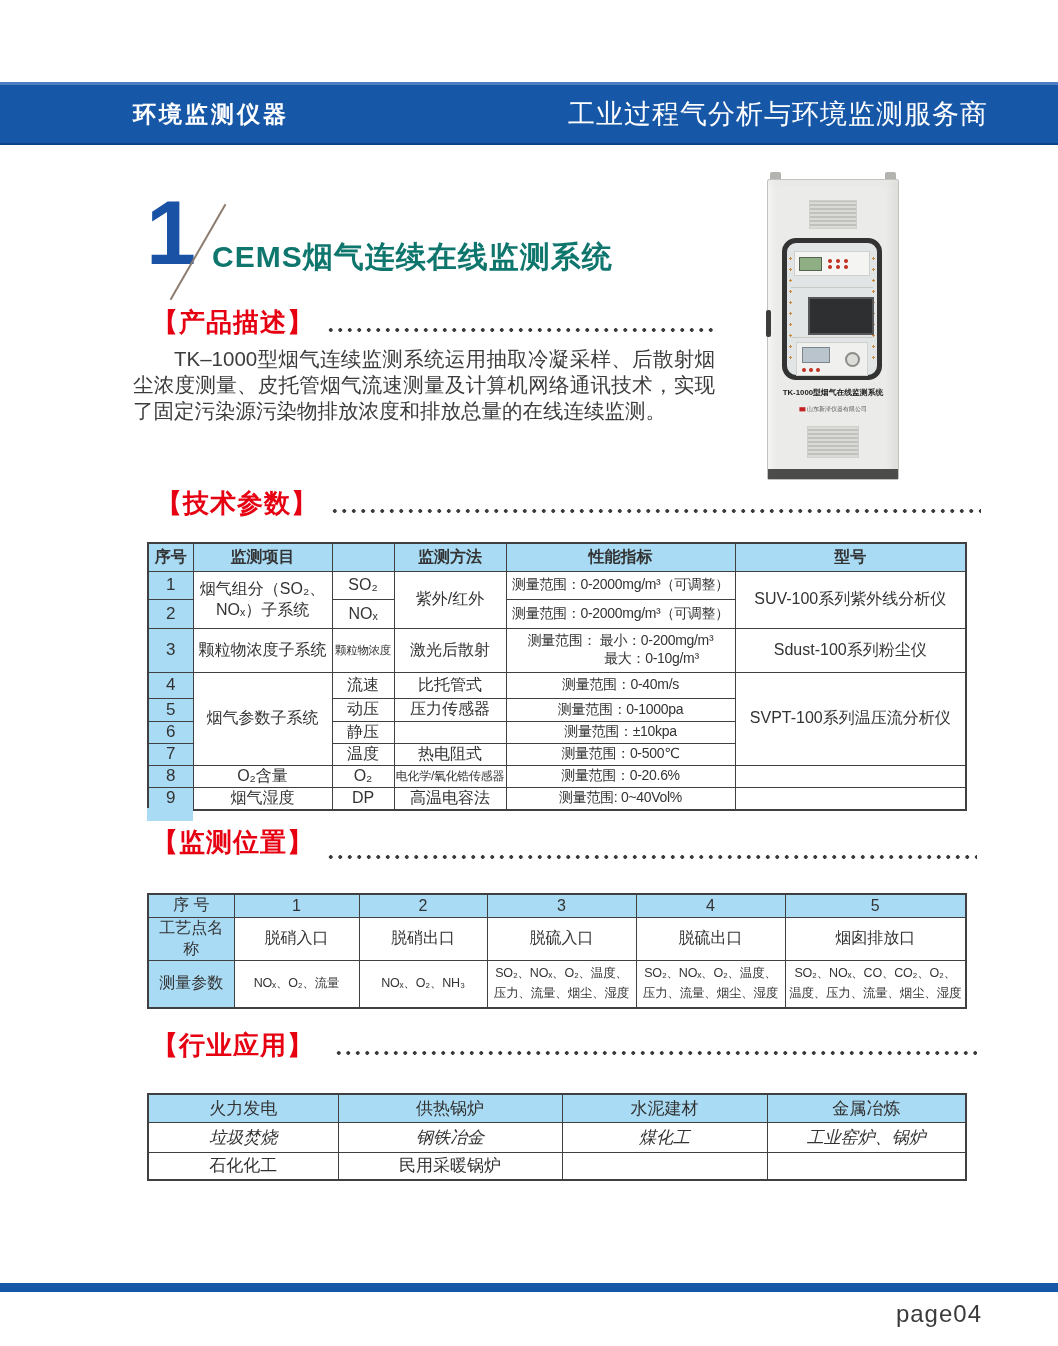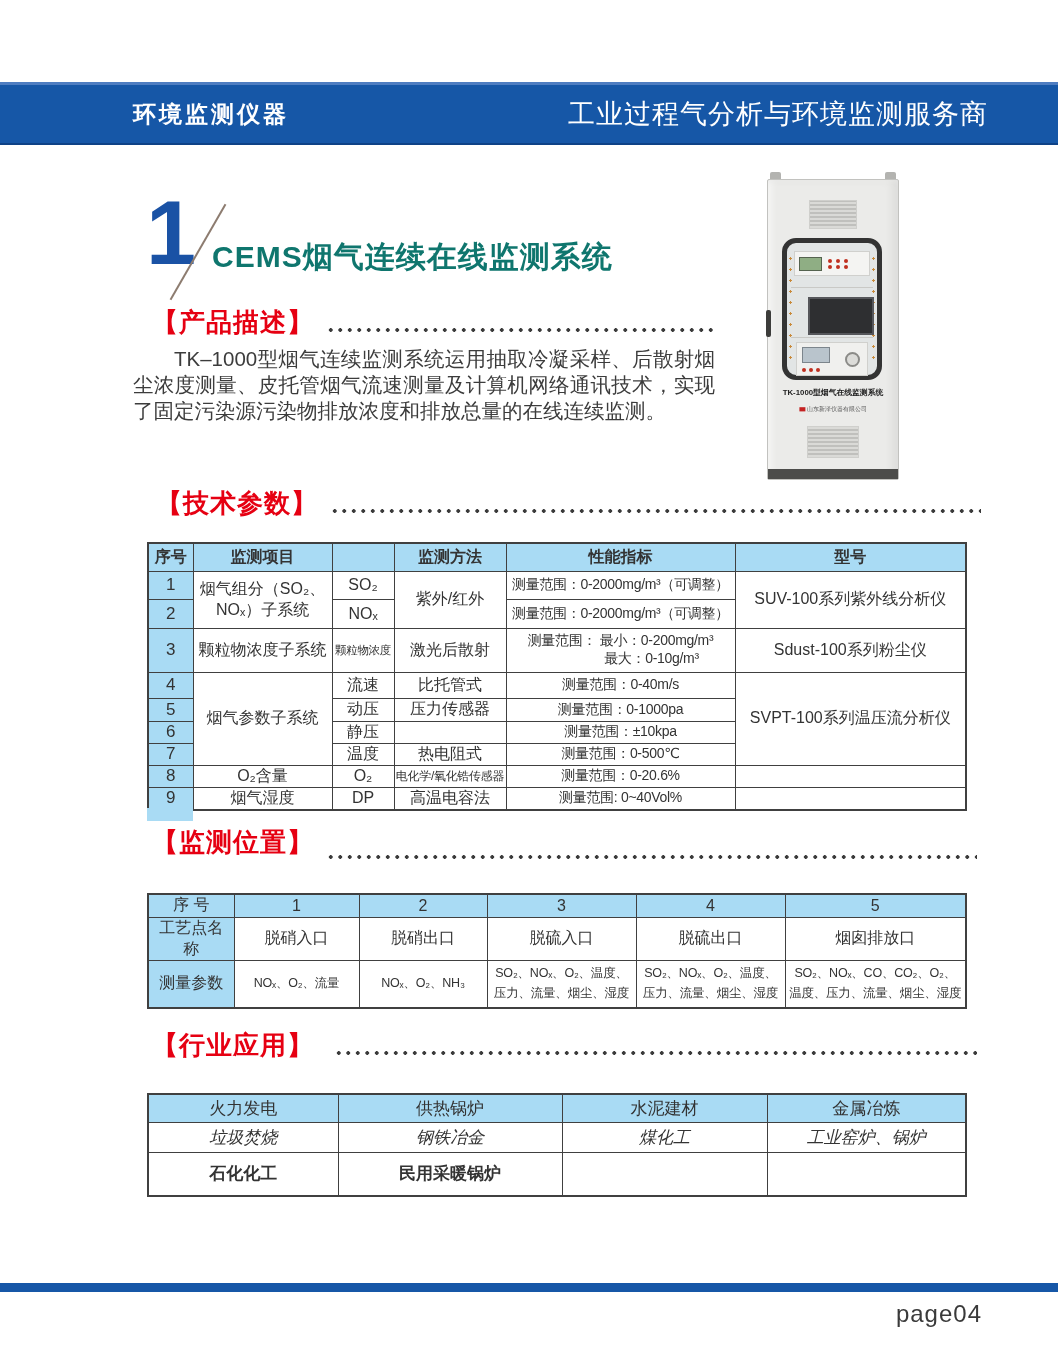--- a/index.html
+++ b/index.html
@@ -46,21 +46,21 @@
   #tech-table .tiny{font-size:11.5px;letter-spacing:-0.3px;white-space:nowrap;padding:0 1px;}
   #tech-table .small{font-size:12px;letter-spacing:-0.3px;white-space:nowrap;padding:0 1px;}
   #tech-table .spec .l2{margin-left:62px;}
   .hrow{height:28px;} .r28{height:28px;} .r29{height:29px;} .r44{height:44px;}
   .r26{height:26px;} .r23{height:23px;} .r21{height:21px;} .r22{height:22px;}
   .stub{position:absolute;left:147px;top:808px;width:46px;height:13px;background:#a9dbf4;}
   #loc-table{position:absolute;left:147px;top:893px;width:818px;font-size:16px;border:2px solid #404040;}
   #loc-table .lr1{height:23px;} #loc-table .lr2{height:23px;} #loc-table .lr3{height:48px;}
   #loc-table .pcell{font-size:12.5px;line-height:1.55;padding:2px 3px;letter-spacing:-0.2px;}
   #ind-table{position:absolute;left:147px;top:1093px;width:818px;font-size:17px;border:2px solid #404040;}
-  #ind-table .ir1{height:28px;margin-left:46px;} #ind-table .ir2{height:30px;font-style:italic;} #ind-table .ir3{height:44px;font-weight:bold;}
+  #ind-table .ir1{height:28px;margin-left:46px;} #ind-table .ir2{height:30px;font-style:italic;} #ind-table .ir3{height:28px;}
   
   .cab{position:absolute;left:758px;top:172px;width:150px;height:308px;}
   .cab-eye{position:absolute;top:0;width:11px;height:9px;background:#b3b3b0;border-radius:2px;}
   .cab-eye.l{left:12px;} .cab-eye.r{right:12px;}
   .cab-body{
     position:absolute;left:9px;right:9px;top:7px;bottom:0;background:#ebebe9;
     border:1px solid #c2c2bf;border-radius:2px;
     box-shadow:inset -6px 0 8px rgba(0,0,0,0.06),inset 4px 0 6px rgba(255,255,255,0.5);
   }
   .grille{

